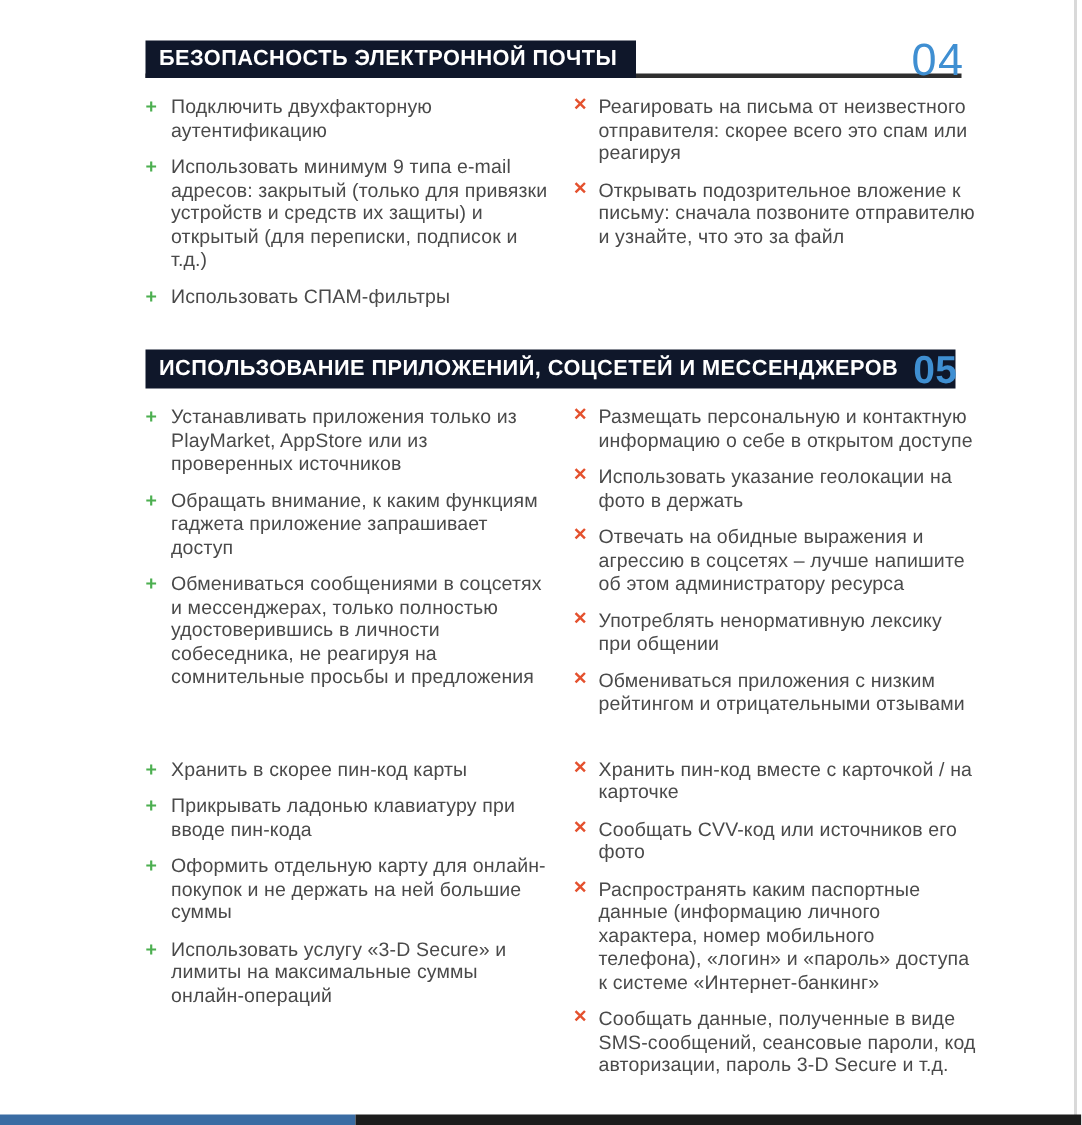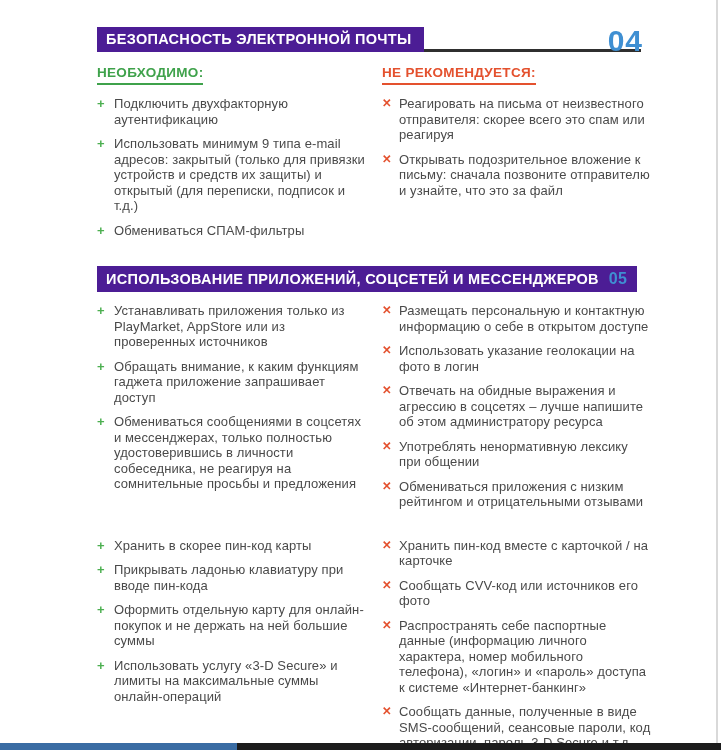--- a/index.html
+++ b/index.html
@@ -30,51 +30,51 @@
   }
   .header-line {
     position: absolute;
     left: 0; right: 12px; bottom: 0;
     height: 3px;
     background: #2f2f2f;
   }
   .title-bar {
     position: absolute;
     left: 0; bottom: 0;
-    background: #4c1d95;
+    background: #0f172a;
     color: #ffffff;
     font-size: 14.5px;
     font-weight: 700;
     letter-spacing: .3px;
     padding: 4px 12px 5px 9px;
     white-space: nowrap;
   }
   .section-header.in-bar .title-bar {
     right: 16px;
     display: flex;
     justify-content: space-between;
     align-items: center;
     padding-top: 1px;
     padding-bottom: 1px;
     height: 26px;
   }
   .bar-number {
     color: #3f8fd2;
-    font-size: 16px;
+    font-size: 26px;
     font-weight: 700;
     line-height: 1;
     margin-left: 10px;
   }
   .section-header:not(.in-bar) .bar-number { display: none; }
   .outside-number {
     position: absolute;
     right: 10px; bottom: -4px;
     color: #3f8fd2;
     font-size: 30px;
-    font-weight: 700;
+    font-weight: 400;
     line-height: 1;
     letter-spacing: 1px;
   }
 
   .col-headers { display: flex; gap: 14px; margin-bottom: 11px; }
   .col-headers > div { flex: 1; }
   .colhead {
     display: inline-block;
     font-size: 13.5px;
     font-weight: 700;
@@ -125,41 +125,33 @@
   <div class="content" id="sections-root">
       <section class="section">
     <div class="section-header">
       <div class="header-line"></div>
       <div class="title-bar">
         <span class="bar-title">БЕЗОПАСНОСТЬ ЭЛЕКТРОННОЙ ПОЧТЫ</span>
         
       </div>
       <span class="outside-number">04</span>
     </div>
-    <div class="col-headers">
-      <div>
-        <span class="colhead do-head">НЕОБХОДИМО:</span>
-      </div>
-      <div>
-        <span class="colhead dont-head">НЕ РЕКОМЕНДУЕТСЯ:</span>
-      </div>
-    </div>
     <div class="cols">
       <ul class="col do-col">
             <li class="item">
     <span class="marker plus">+</span>
     <span class="item-text">Подключить двухфакторную аутентификацию</span>
   </li>
             <li class="item">
     <span class="marker plus">+</span>
     <span class="item-text">Использовать минимум 9 типа e-mail адресов: закрытый (только для привязки устройств и средств их защиты) и открытый (для переписки, подписок и т.д.)</span>
   </li>
             <li class="item">
     <span class="marker plus">+</span>
-    <span class="item-text">Обмениваться СПАМ-фильтры</span>
+    <span class="item-text">Использовать СПАМ-фильтры</span>
   </li>
           </ul>
       <ul class="col dont-col">
             <li class="item">
     <span class="marker cross">✕</span>
     <span class="item-text">Реагировать на письма от неизвестного отправителя: скорее всего это спам или реагируя</span>
   </li>
             <li class="item">
     <span class="marker cross">✕</span>
     <span class="item-text">Открывать подозрительное вложение к письму: сначала позвоните отправителю и узнайте, что это за файл</span>
@@ -192,21 +184,21 @@
     <span class="item-text">Обмениваться сообщениями в соцсетях и мессенджерах, только полностью удостоверившись в личности собеседника, не реагируя на сомнительные просьбы и предложения</span>
   </li>
           </ul>
       <ul class="col dont-col">
             <li class="item">
     <span class="marker cross">✕</span>
     <span class="item-text">Размещать персональную и контактную информацию о себе в открытом доступе</span>
   </li>
             <li class="item">
     <span class="marker cross">✕</span>
-    <span class="item-text">Использовать указание геолокации на фото в логин</span>
+    <span class="item-text">Использовать указание геолокации на фото в держать</span>
   </li>
             <li class="item">
     <span class="marker cross">✕</span>
     <span class="item-text">Отвечать на обидные выражения и агрессию в соцсетях – лучше напишите об этом администратору ресурса</span>
   </li>
             <li class="item">
     <span class="marker cross">✕</span>
     <span class="item-text">Употреблять ненормативную лексику при общении</span>
   </li>
             <li class="item">
@@ -241,21 +233,21 @@
             <li class="item">
     <span class="marker cross">✕</span>
     <span class="item-text">Хранить пин-код вместе с карточкой / на карточке</span>
   </li>
             <li class="item">
     <span class="marker cross">✕</span>
     <span class="item-text">Сообщать CVV-код или источников его фото</span>
   </li>
             <li class="item">
     <span class="marker cross">✕</span>
-    <span class="item-text">Распространять себе паспортные данные (информацию личного характера, номер мобильного телефона), «логин» и «пароль» доступа к системе «Интернет-банкинг»</span>
+    <span class="item-text">Распространять каким паспортные данные (информацию личного характера, номер мобильного телефона), «логин» и «пароль» доступа к системе «Интернет-банкинг»</span>
   </li>
             <li class="item">
     <span class="marker cross">✕</span>
     <span class="item-text">Сообщать данные, полученные в виде SMS-сообщений, сеансовые пароли, код авторизации, пароль 3-D Secure и т.д.</span>
   </li>
           </ul>
     </div>
   </section>
     </div>
   <div class="edge-line"></div>

